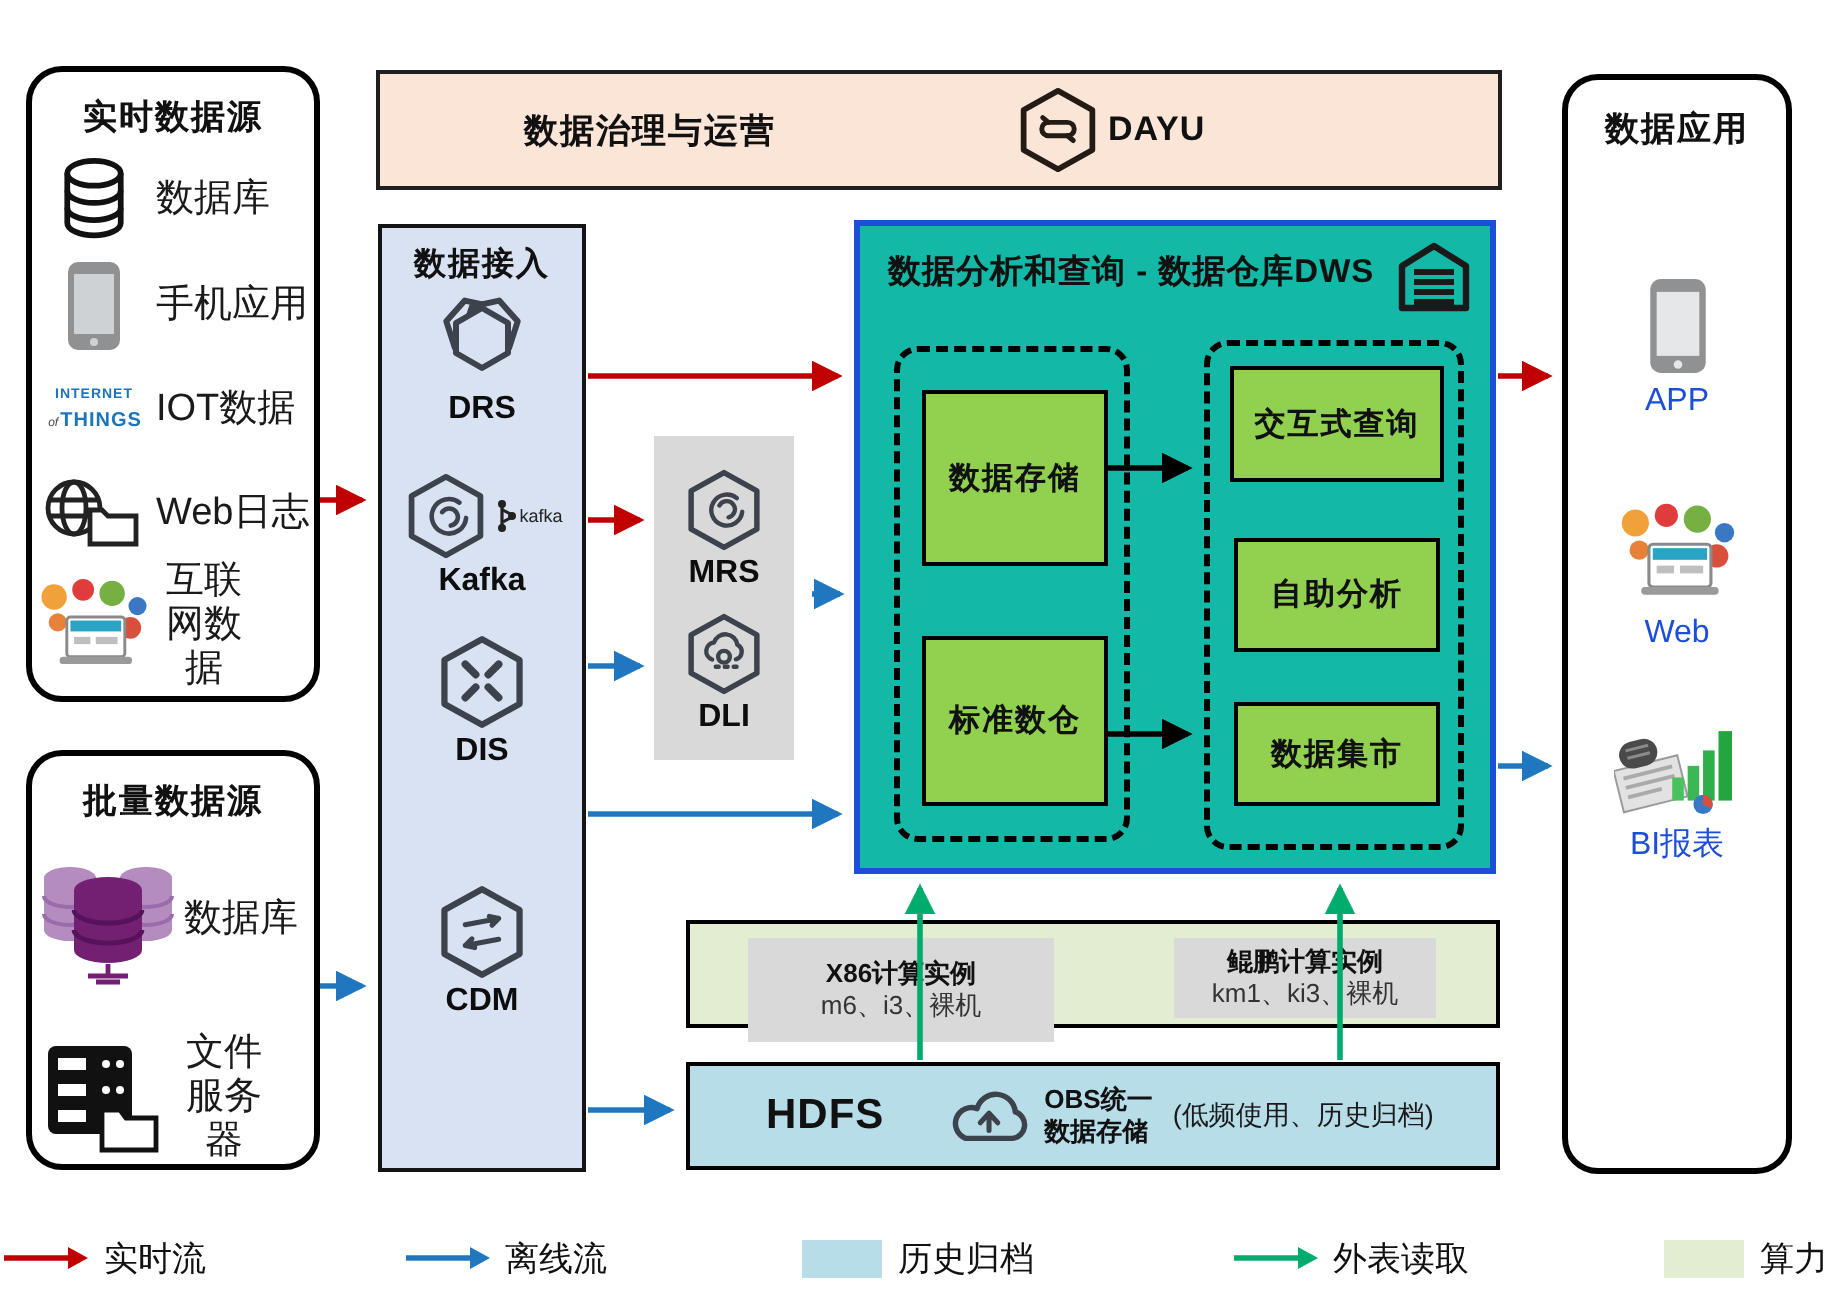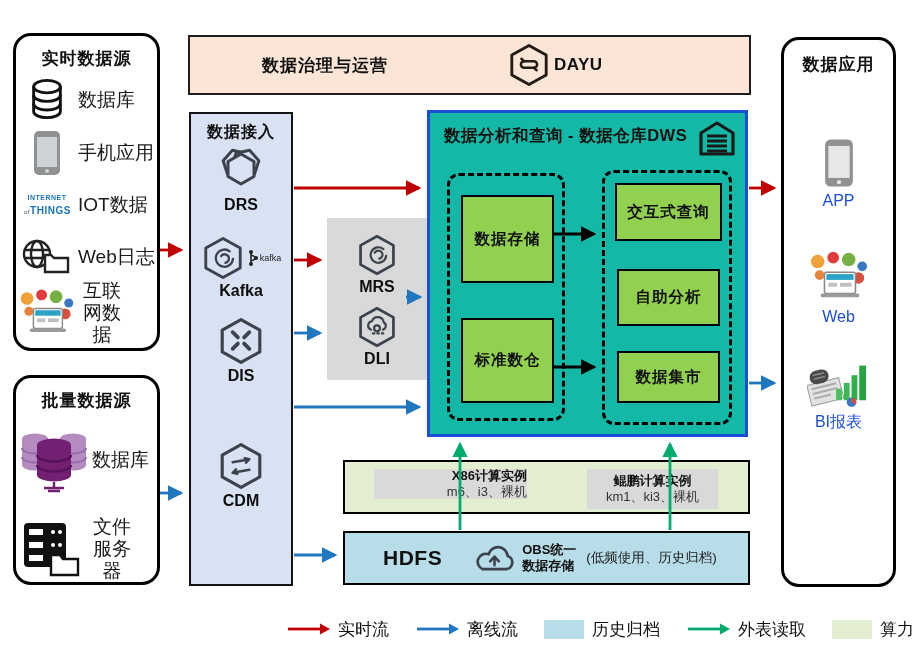--- a/index.html
+++ b/index.html
@@ -41,21 +41,21 @@
   .inst-specs{font-size:13px;color:#333;}
   
   .storage-bar{background:#b7dde8;border:2.5px solid #000;box-sizing:border-box;display:flex;align-items:center;}
   .hdfs-label{font-weight:bold;font-size:21px;margin-left:38px;letter-spacing:.5px;}
   .obs-text{font-weight:bold;font-size:13px;line-height:1.25;margin-left:4px;}
   .storage-note{font-size:13.5px;margin-left:10px;color:#1a1a1a;}
   
   .app-item{display:flex;flex-direction:column;align-items:center;}
   .app-label{font-size:16px;margin-top:4px;color:#1d4ed8;}
   
-  .legend{display:flex;align-items:center;justify-content:flex-end;gap:26px;}
+  .legend{display:flex;align-items:center;justify-content:space-between;gap:26px;}
   .lg-item{display:flex;align-items:center;}
   .lg-label{font-size:17px;margin-left:8px;color:#111;}
   .swatch{width:40px;height:19px;display:inline-block;}
   .swatch.archive{background:#b7dde8;}
   .swatch.compute{background:#e3edd2;}
   
   .iot-cloud{width:56px;text-align:center;line-height:1;}
   .iot-l1{display:block;font-size:7px;font-weight:bold;color:#1b75bc;letter-spacing:.5px;}
   .iot-mid{display:inline-block;font-size:6px;font-style:italic;color:#444;margin:0 1px;}
   .iot-l2{display:inline-block;font-size:10px;font-weight:bold;color:#1b75bc;letter-spacing:.5px;}
@@ -255,21 +255,21 @@
           <polygon class="hex" points="22,2.5 40,12.5 40,33.5 22,43.5 4,33.5 4,12.5"></polygon>
           <g class="glyph">
             <path d="M14 19.5 L30 16.5 M30 16.5 l-4.5 -1 M30 16.5 l-3.2 3.2"></path>
             <path d="M30 26.5 L14 29.5 M14 29.5 l4.5 1 M14 29.5 l3.2 -3.2"></path>
           </g>
         </svg>
       <span class="svc-label">CDM</span>
     </div>
   </div>
 
-  <div class="abs gray-panel" style="left:327px;top:218px;width:100px;height:162px;">
+  <div class="abs gray-panel" style="left:327px;top:218px;width:70px;height:162px;">
     <div class="svc" style="top:16px;">
       <svg width="42" height="42" viewBox="0 0 44 46">
           <polygon class="hex" points="22,2.5 40,12.5 40,33.5 22,43.5 4,33.5 4,12.5"></polygon>
           <path class="glyph" d="M29 16.5 a8.5 8.5 0 1 0 3 7.5 M19.5 20.5 a4.5 4.5 0 1 1 5 6.5"></path>
         </svg>
       <span class="svc-label">MRS</span>
     </div>
     <div class="svc" style="top:88px;">
       <svg width="42" height="42" viewBox="0 0 44 46">
           <polygon class="hex" points="22,2.5 40,12.5 40,33.5 22,43.5 4,33.5 4,12.5"></polygon>
@@ -296,21 +296,21 @@
     <div class="abs dashed-box" style="left:172px;top:57px;width:130px;height:255px;"></div>
 
     <div class="abs module" style="left:31px;top:82px;width:93px;height:88px;">数据存储</div>
     <div class="abs module" style="left:31px;top:205px;width:93px;height:85px;">标准数仓</div>
     <div class="abs module" style="left:185px;top:70px;width:107px;height:58px;">交互式查询</div>
     <div class="abs module" style="left:187px;top:156px;width:103px;height:57px;">自助分析</div>
     <div class="abs module" style="left:187px;top:238px;width:103px;height:52px;">数据集市</div>
   </div>
 
   <div class="abs compute-bar" style="left:343px;top:460px;width:407px;height:54px;">
-    <div class="abs inst-box" style="left:29px;top:7px;width:153px;height:30px;align-items:flex-end;">
+    <div class="abs inst-box" style="left:29px;top:7px;width:153px;height:52px;">
       <span class="inst-title">X86计算实例</span>
       <span class="inst-specs">m6、i3、裸机</span>
     </div>
     <div class="abs inst-box" style="left:242px;top:7px;width:131px;height:40px;">
       <span class="inst-title">鲲鹏计算实例</span>
       <span class="inst-specs">km1、ki3、裸机</span>
     </div>
   </div>
 
   <div class="abs storage-bar" style="left:343px;top:531px;width:407px;height:54px;">

